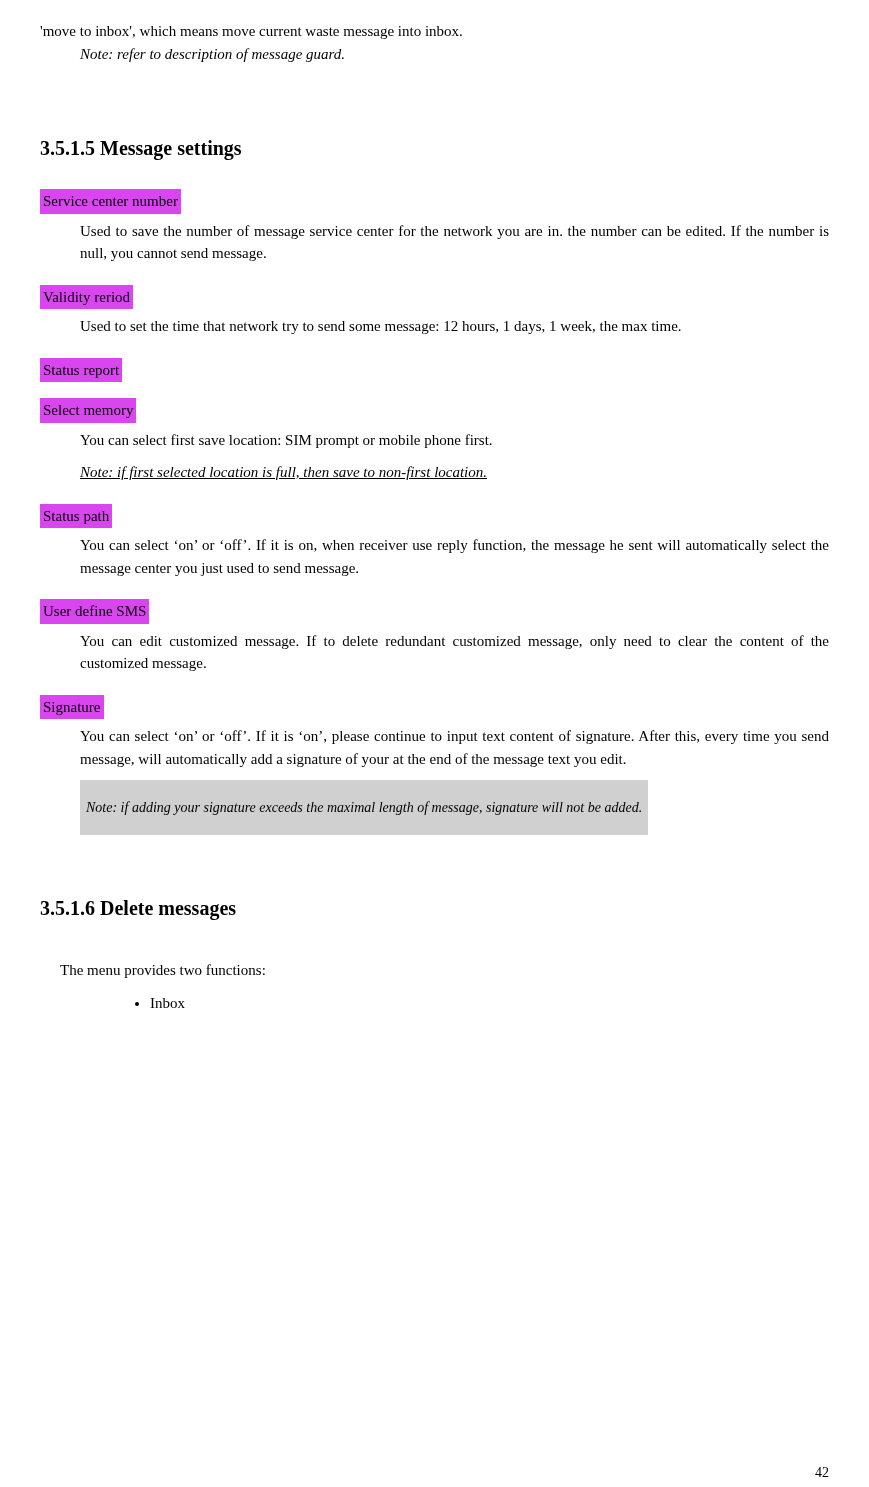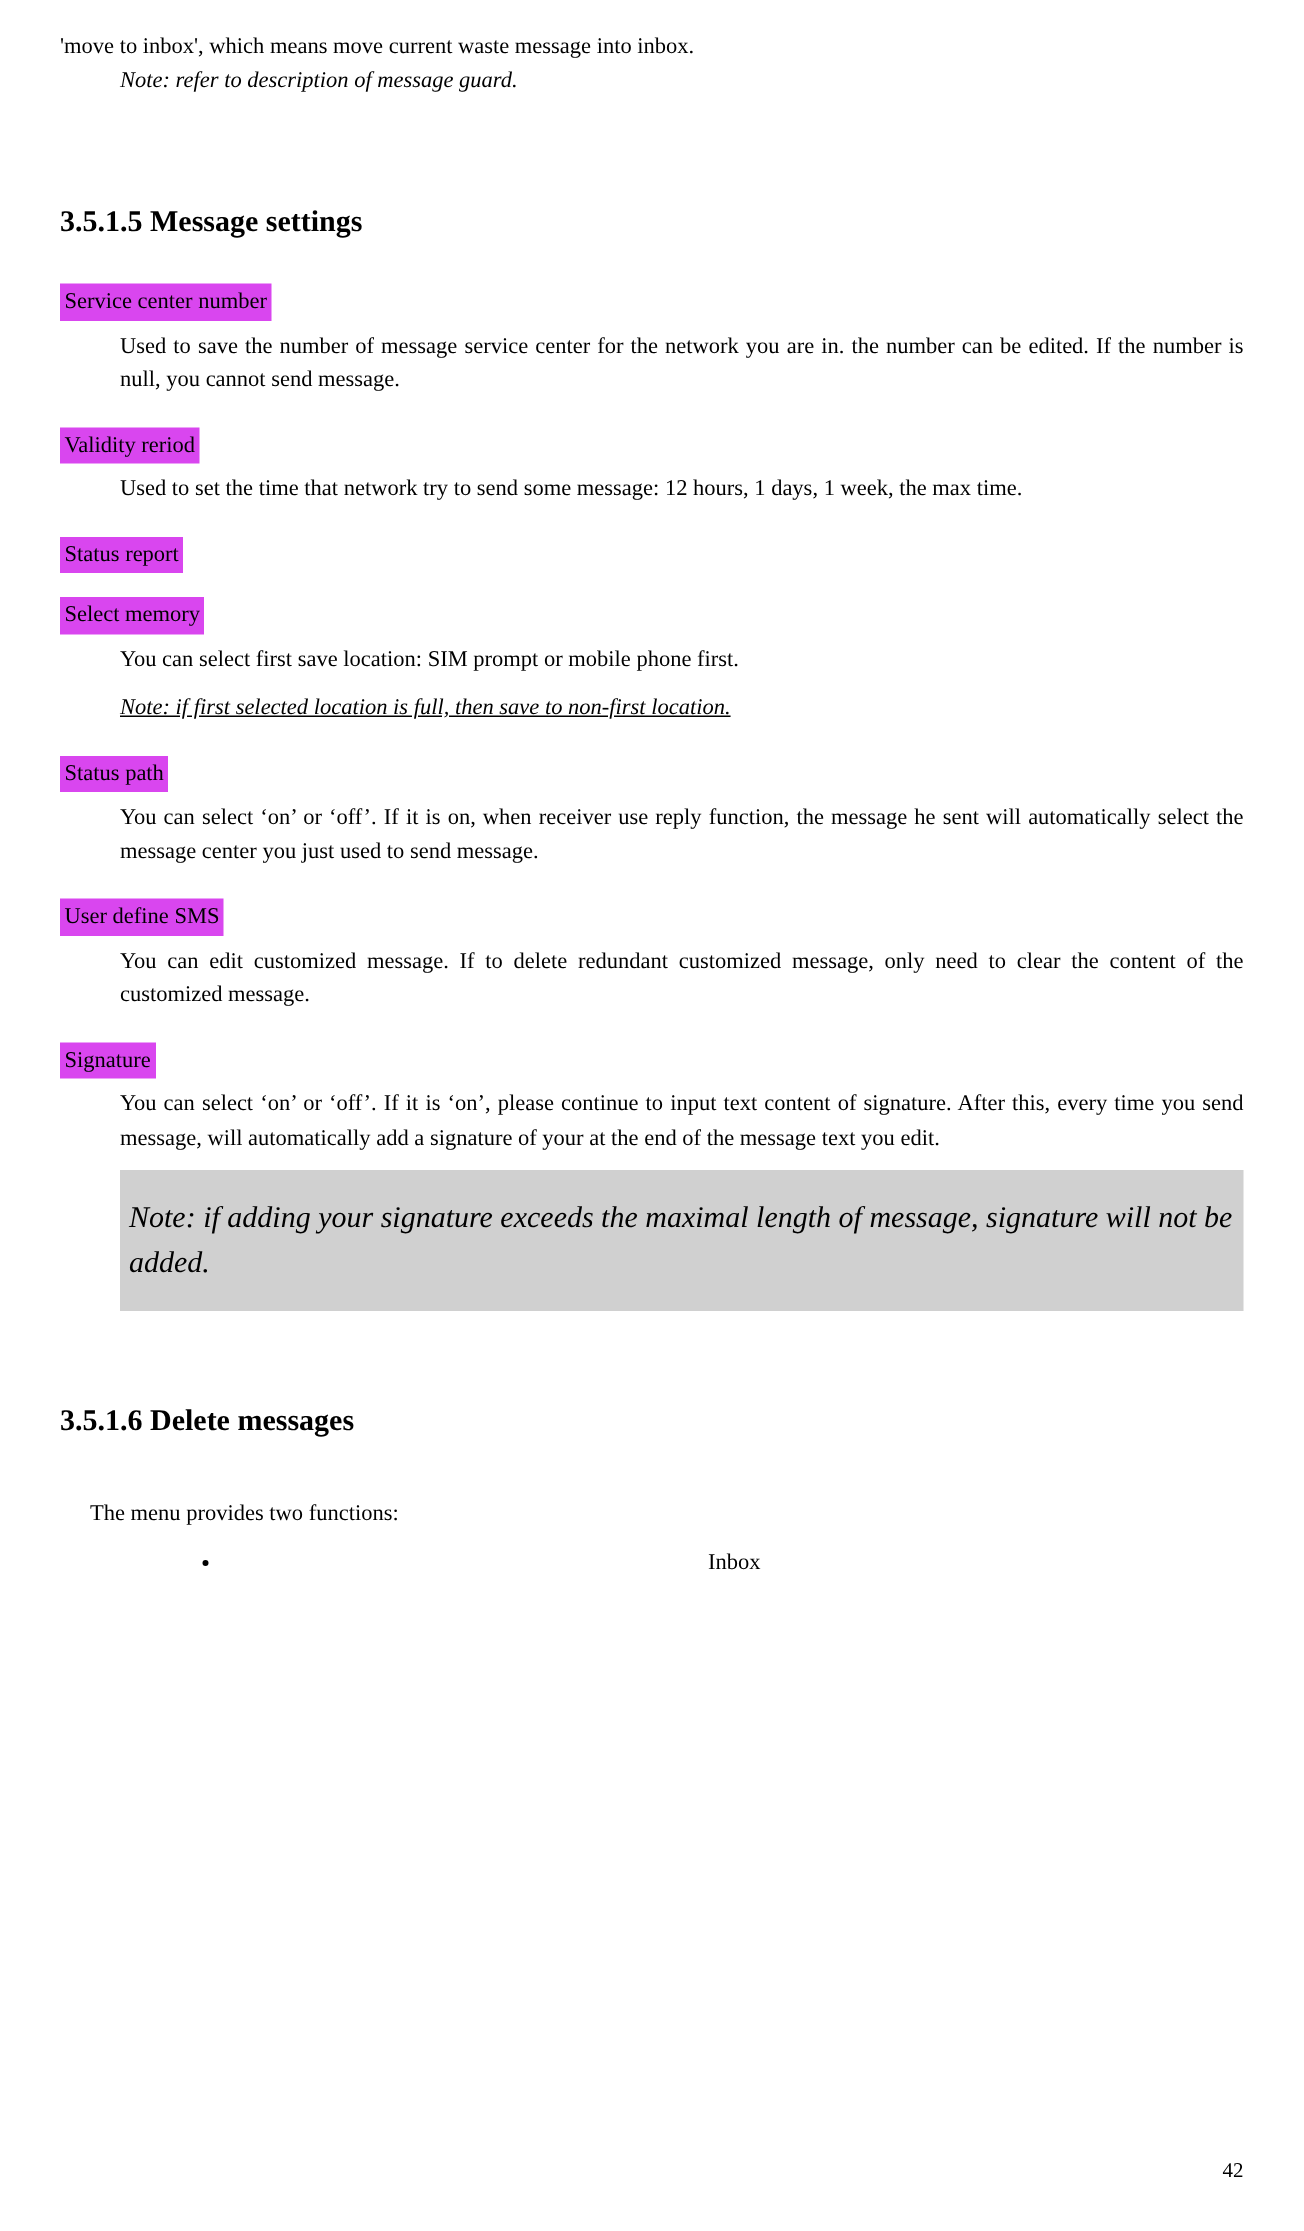--- a/index.html
+++ b/index.html
@@ -73,41 +73,40 @@
       margin-left: 20px;
       margin-bottom: 10px;
       font-size: 15px;
     }
 
     .bullet-item {
       margin-left: 60px;
       margin-bottom: 6px;
       font-size: 15px;
       list-style-type: disc;
-      text-align: center;
     }
 
     ul.bullet-list {
       margin-left: 50px;
     }
 
     .page-number {
       position: absolute;
-      bottom: 29px;
+      bottom: 4px;
       right: 40px;
       font-size: 14px;
     }
 
     .note-box {
       margin-left: 40px;
       margin-bottom: 10px;
       background-color: #d0d0d0;
       font-style: italic;
       padding: 17px 6px;
-      font-size: 20px;
+      font-size: 14px;
       display: inline-block;
     }
   </style>
 </head>
 <body>
 
 
 
 
 <p class="intro-text">'move to inbox', which means move current waste message into inbox.</p>

